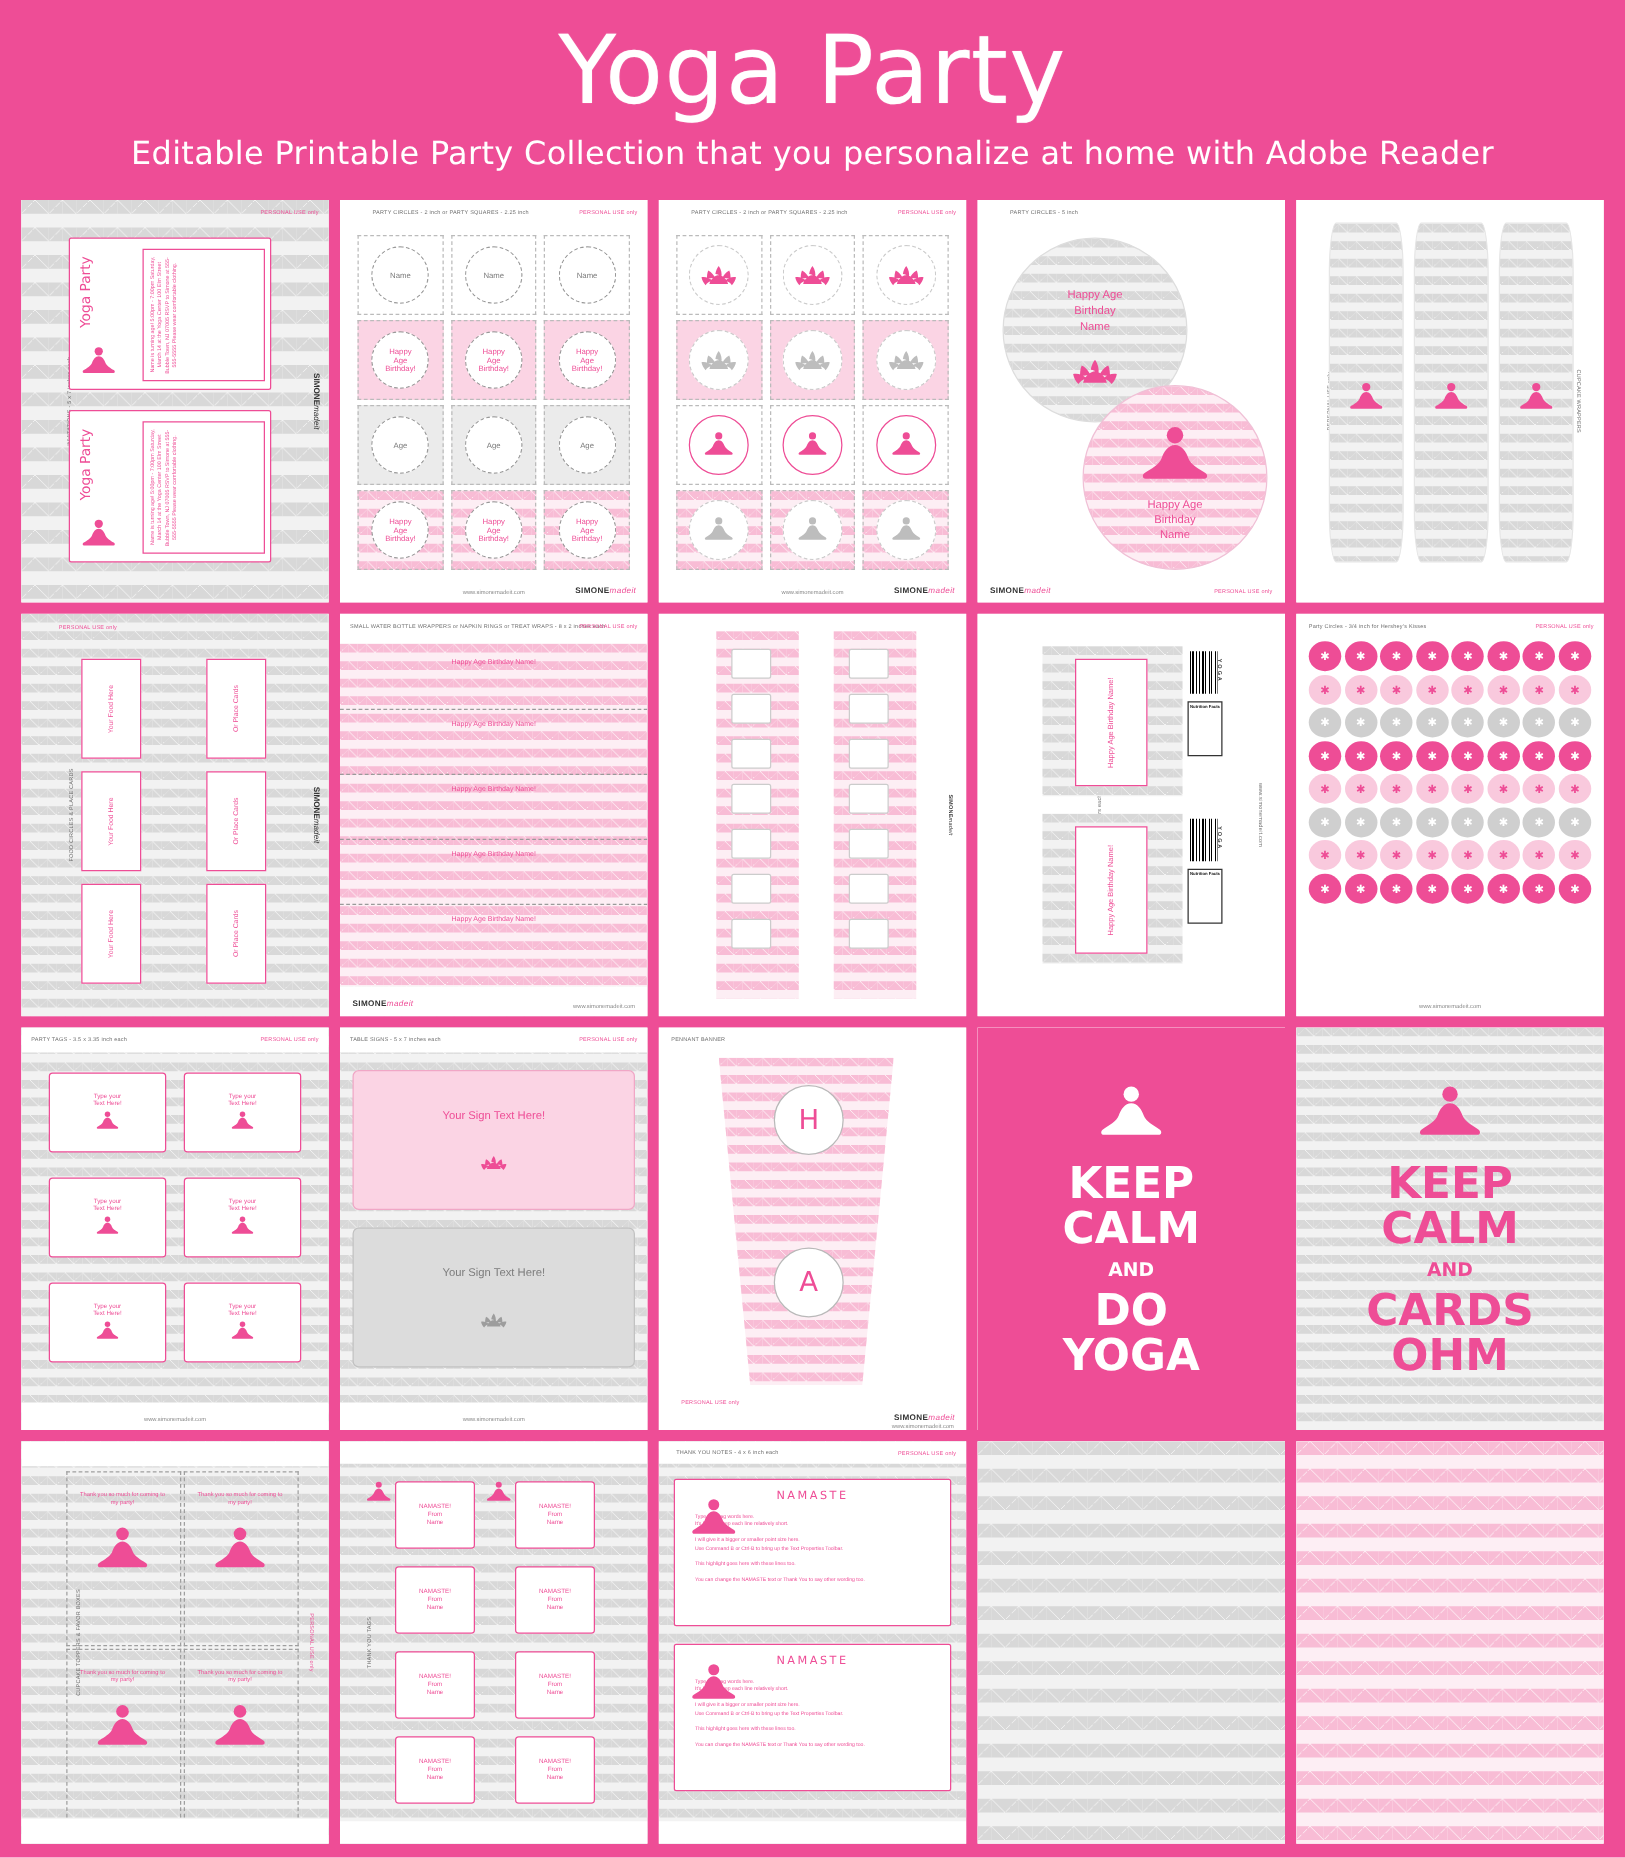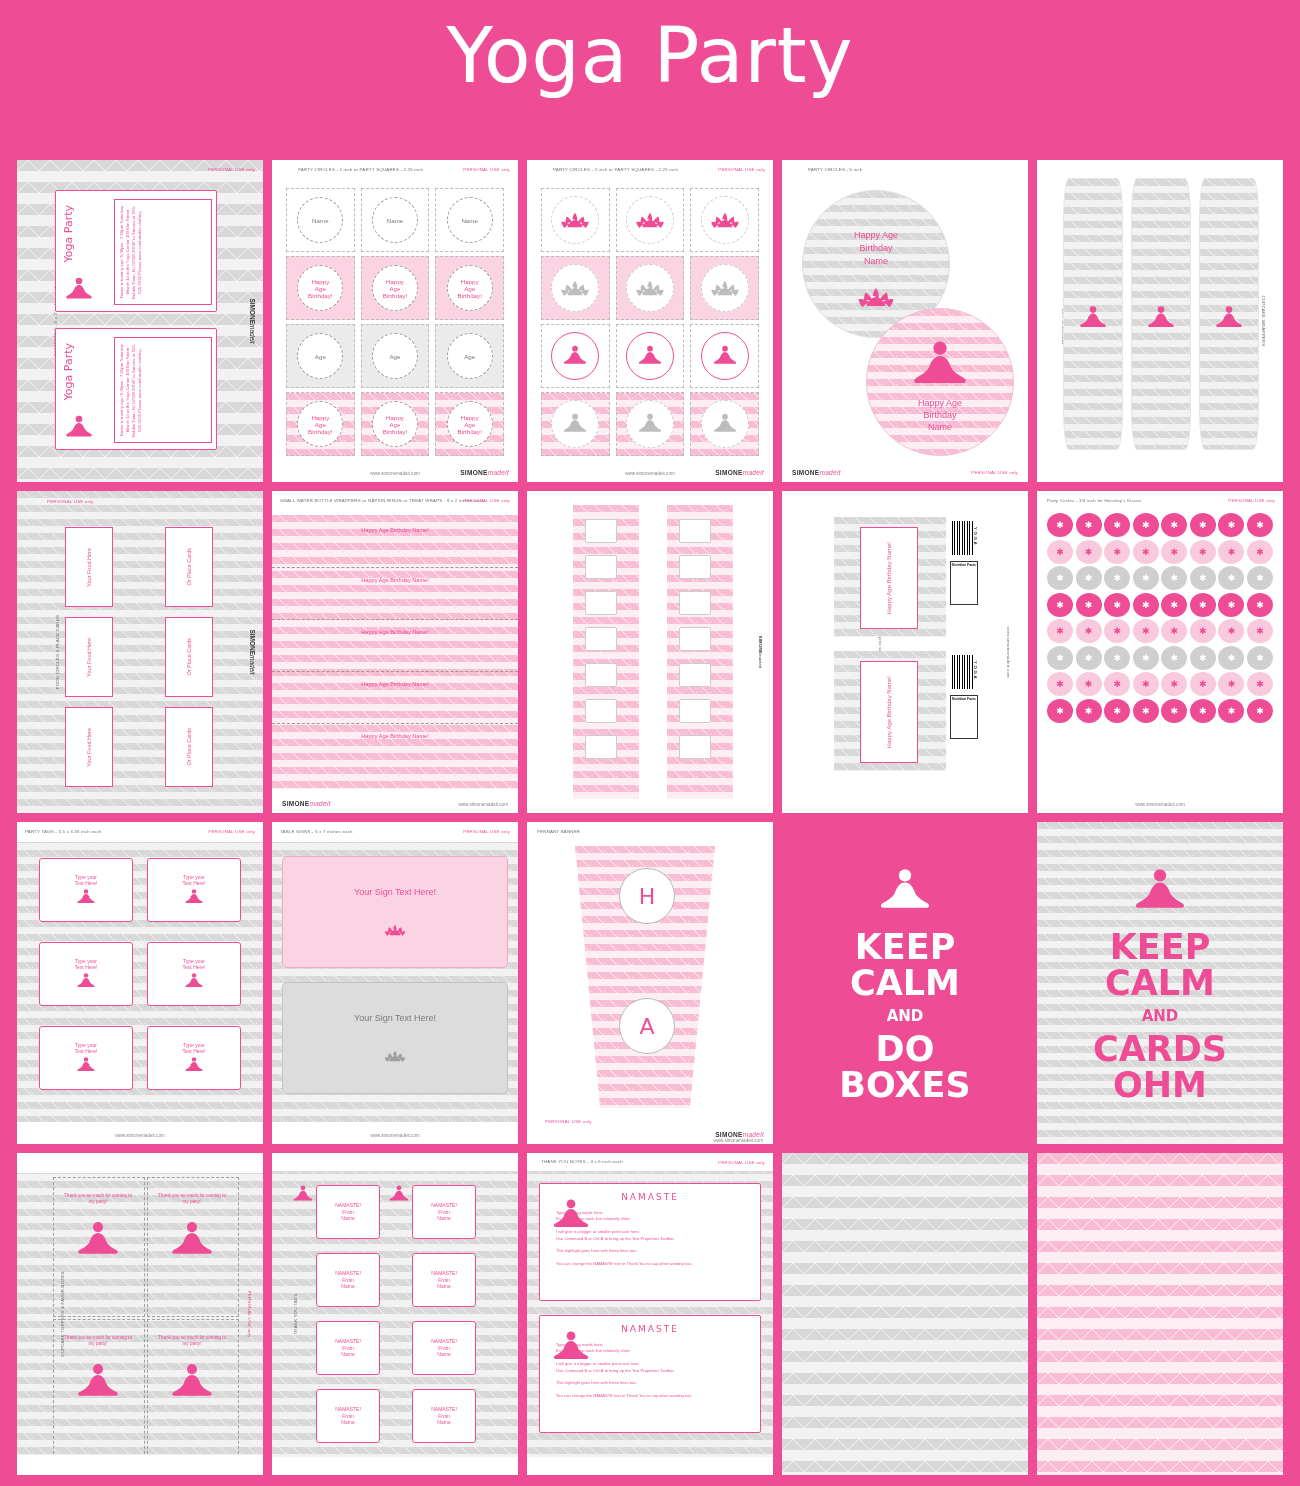--- a/index.html
+++ b/index.html
@@ -382,20 +382,21 @@
     gap: 2.5px;
   }
 </style>
 </head>
 <body>
 
 <div class="poster">
 
   <div class="header">
     <div class="title">Yoga Party</div>
+    <div class="subtitle">Editable Printable Party Collection that you personalize at home with Adobe Reader</div>
   </div>
 
   <div class="grid">
 
     <div class="cell">
       <div class="sheet chev-grey">
         <div class="tiny tiny-vert-left">INVITATIONS - 5 x 7 inches each</div>
         <div class="tiny tiny-top-right">PERSONAL USE only</div>
         <div class="brand-vert"><b>SIMONE</b><i>madeit</i></div>
 
@@ -1030,21 +1031,21 @@
           <span class="yogi kc-figure" style="color:#fff;">
               <svg viewBox="0 0 100 100">
                 <circle cx="50" cy="22" r="11" fill="currentColor"></circle>
                 <path d="M50 35c-9 0-15 9-18 18-3 8-14 14-22 19-4 2-4 8 1 8h78c5 0 5-6 1-8-8-5-19-11-22-19-3-9-9-18-18-18z" fill="currentColor"></path>
               </svg>
             </span>
           <div class="kc-line1">KEEP</div>
           <div class="kc-line1">CALM</div>
           <div class="kc-and">AND</div>
           <div class="kc-line3">DO</div>
-          <div class="kc-line3">BOXES</div>
+          <div class="kc-line3">YOGA</div>
         </div>
       </div>
     </div>
 
     <div class="cell">
       <div class="sheet chev-grey chev-small">
         <div class="keepcalm kc-grey-text">
           <span class="yogi kc-figure" style="color:#ee4d96;">
               <svg viewBox="0 0 100 100">
                 <circle cx="50" cy="22" r="11" fill="currentColor"></circle>

